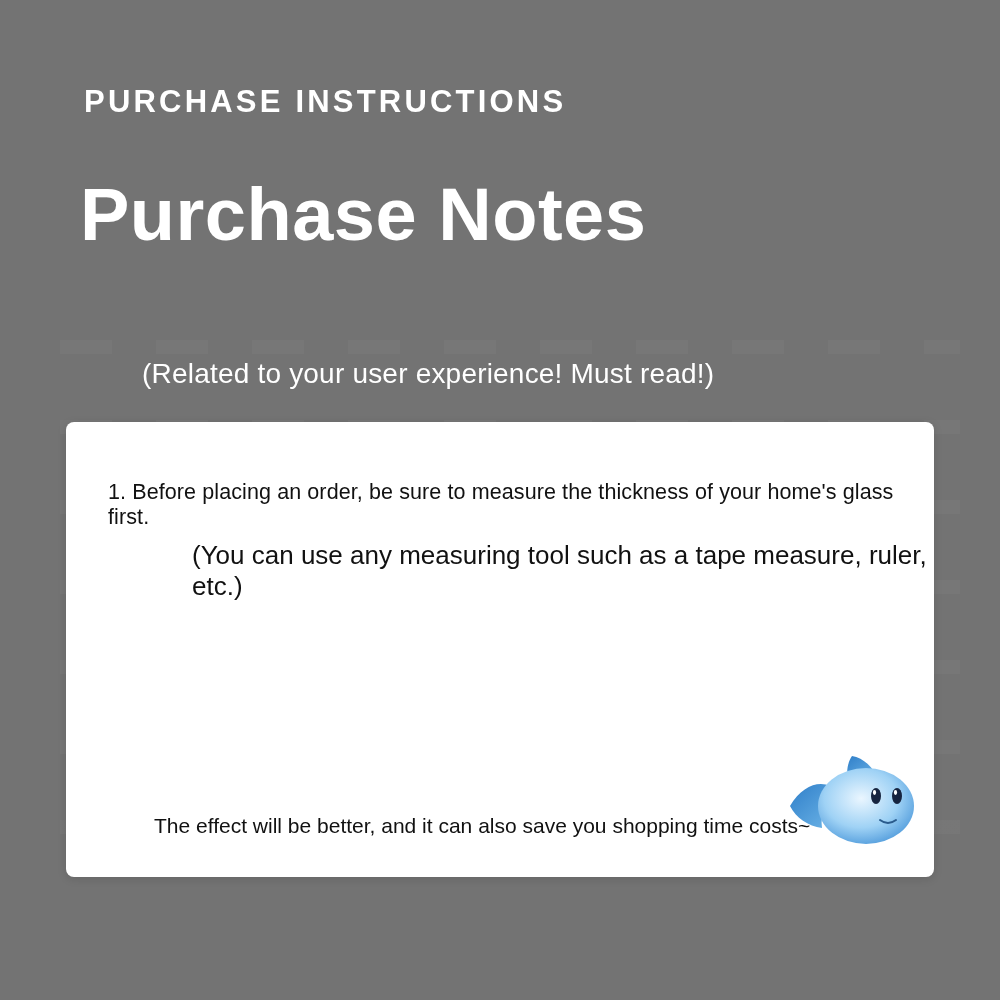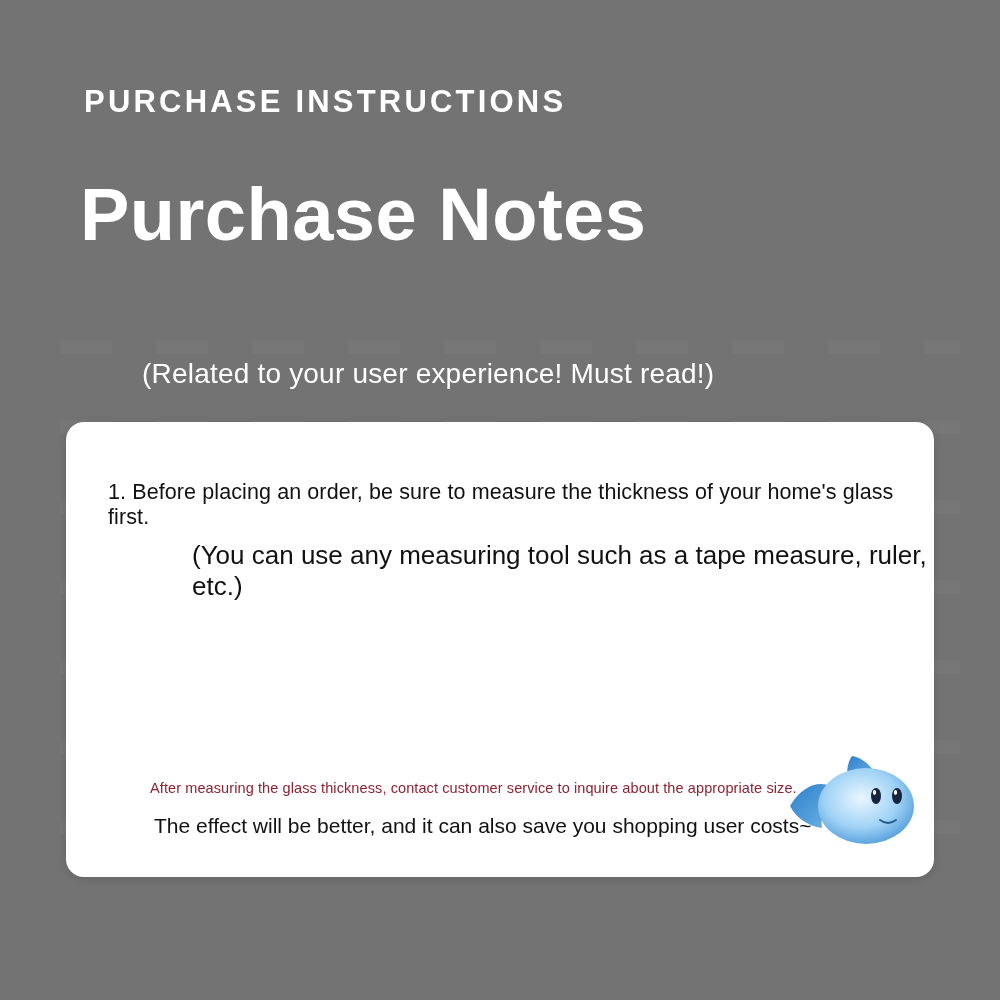--- a/index.html
+++ b/index.html
@@ -77,21 +77,21 @@
     margin-top: 28px;
   }
 
   .card {
     position: absolute;
     left: 66px;
     top: 422px;
     width: 868px;
     height: 455px;
     background: #ffffff;
-    border-radius: 18px;
+    border-radius: 8px;
     box-shadow: 0 2px 10px rgba(0,0,0,0.12);
     overflow: hidden;
   }
 
   .card-inner {
     position: relative;
     width: 100%;
     height: 100%;
   }
 
@@ -181,23 +181,22 @@
   <div class="subhead">(Related to your user experience! Must read!)</div>
 
   <div class="card">
     <div class="card-inner">
       <div class="line-1">1. Before placing an order, be sure to measure the thickness of your home's glass first.</div>
 
       <div class="line-2">(You can use any measuring tool such as a tape measure, ruler, etc.)</div>
 
 
 
-      <div class="note-red">After measuring the glass thickness, contact customer service to inquire about the appropriate size.</div>
-
-      <div class="note-black">The effect will be better, and it can also save you shopping user costs~</div>
+
+      <div class="note-black">The effect will be better, and it can also save you shopping time costs~</div>
     </div>
   </div>
 
   <div class="mascot">
     <svg width="140" height="110" viewBox="0 0 140 110">
       <defs>
         <radialGradient id="bodyGrad" cx="45%" cy="40%" r="70%">
           <stop offset="0%" stop-color="#eaf6ff"></stop>
           <stop offset="55%" stop-color="#9fd2f5"></stop>
           <stop offset="100%" stop-color="#3f8fd6"></stop>

